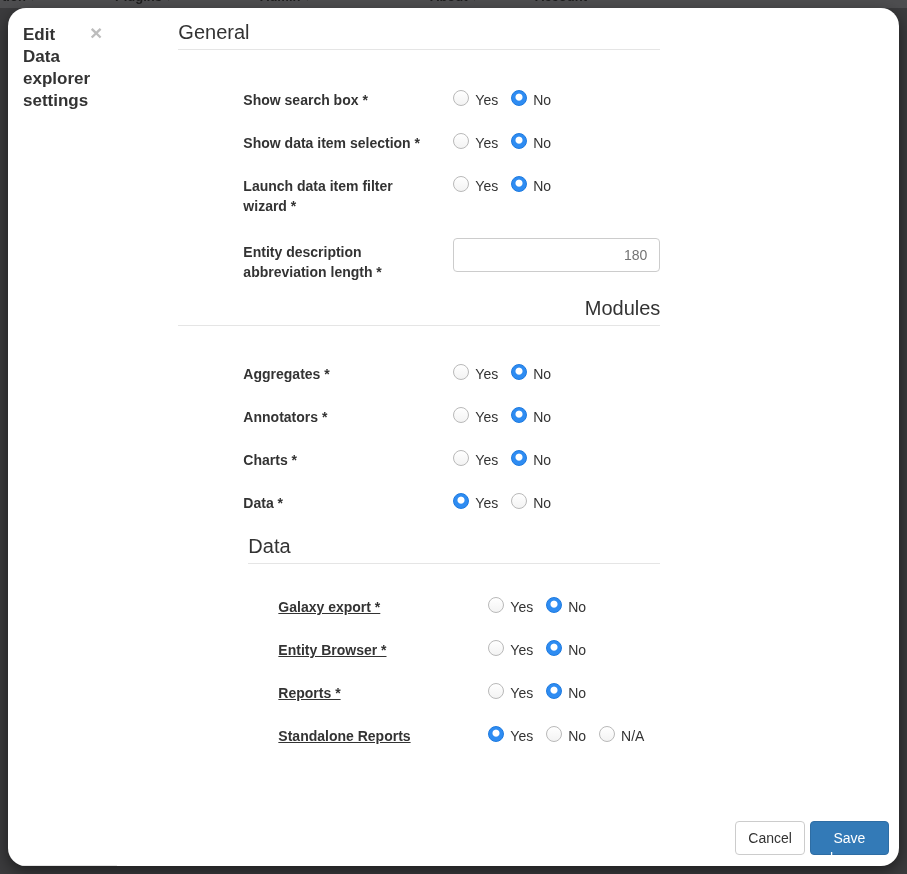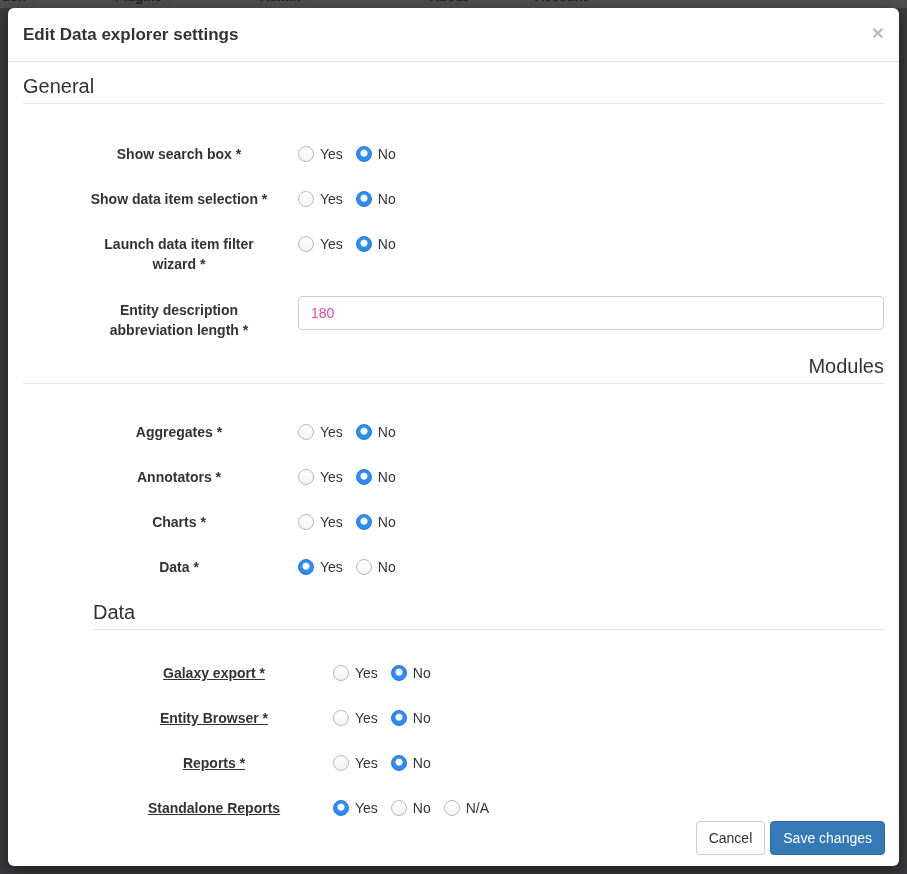--- a/index.html
+++ b/index.html
@@ -22,23 +22,23 @@
   }
   .nav-item:nth-child(1){left:2px;}
   .nav-item:nth-child(2){left:115px;}
   .nav-item:nth-child(3){left:260px;}
   .nav-item:nth-child(4){left:430px;}
   .nav-item:nth-child(5){left:535px;}
 
   
   .modal {
     position:absolute; top:8px; left:8px; right:8px; bottom:8px;
-    background:#fff; border-radius:6px;
+    background:#fff; border-radius:18px;
     box-shadow:0 5px 15px rgba(0,0,0,.5);
-    display:flex; flex-direction:column; overflow:hidden;
+    display:flex; overflow:hidden;gap:46px;
   }
   .modal-header {
     padding:16px 15px 15px; border-bottom:1px solid #e5e5e5;
     display:flex; align-items:flex-start;
   }
   .modal-title { font-size:17px; font-weight:bold; color:#333; line-height:22px; }
   .close-x {
     margin-left:auto; color:#bdbdbd; font-size:21px; font-weight:bold;
     line-height:18px; cursor:pointer;
   }
@@ -53,50 +53,50 @@
   .sec-modules .legend { padding:15px 0 5px;text-align:right; }
   .sec-data    .legend { padding:21px 0 5px; margin-left:70px; }
   .sec-general .fields { padding-top:40px; }
   .sec-modules .fields { padding-top:38px; }
   .sec-data    .fields { padding-top:33px;text-decoration:underline; }
 
   .form-row { display:flex; align-items:flex-start; margin-bottom:22px; }
   .fields .form-row:last-child { margin-bottom:0; }
   .lblcol {
     flex:0 0 247px; padding-left:65px;
-    text-align:center; font-weight:bold; color:#333;
+    text-align:left; font-weight:bold; color:#333;
     line-height:20px; font-size:14px;
   }
   .sec-data .lblcol { flex-basis:282px; padding-left:100px; }
   .ctrlcol { flex:1; margin-left:28px; line-height:20px; }
   .lblcol.for-input { padding-top:4px; }
 
   
-  .radio-opt { display:inline-flex; align-items:center; margin-right:13px; cursor:pointer; }
+  .radio-opt { display:inline-flex; margin-right:13px; cursor:pointer; }
   .radio-opt:last-child { margin-right:0; }
   .radio {
     width:16px; height:16px; border-radius:50%; display:inline-block;
     margin-right:6px; flex:0 0 16px;
   }
   .radio.off {
     background:linear-gradient(#ffffff,#f3f3f3);
     border:1px solid #b9b9b9;
   }
   .radio.on {
     background:radial-gradient(circle at 50% 44%, #ffffff 0 3px, var(--radio-blue,#2e8cf2) 4px);
     border:1px solid #1b79e0;
   }
   .radio-txt { color:#333; font-size:14px; line-height:20px; }
 
   
   .text-input {
     width:100%; height:34px; padding:6px 12px;
     border:1px solid #ccc; border-radius:4px;
-    font-family:inherit; font-size:14px; color:#ec4899;
-    outline:none; background:#fff;
+    font-family:inherit; font-size:14px; color:#737373;
+    outline:none; background:#fff;text-align:right;
   }
 
   
   .modal-footer {
     margin-top:auto; padding:0 14px 11px;
     display:flex; justify-content:flex-end; align-items:center;
   }
   .btn {
     height:34px; padding:6px 12px; font-size:14px; line-height:20px;
     border-radius:4px; cursor:pointer; font-family:inherit;

